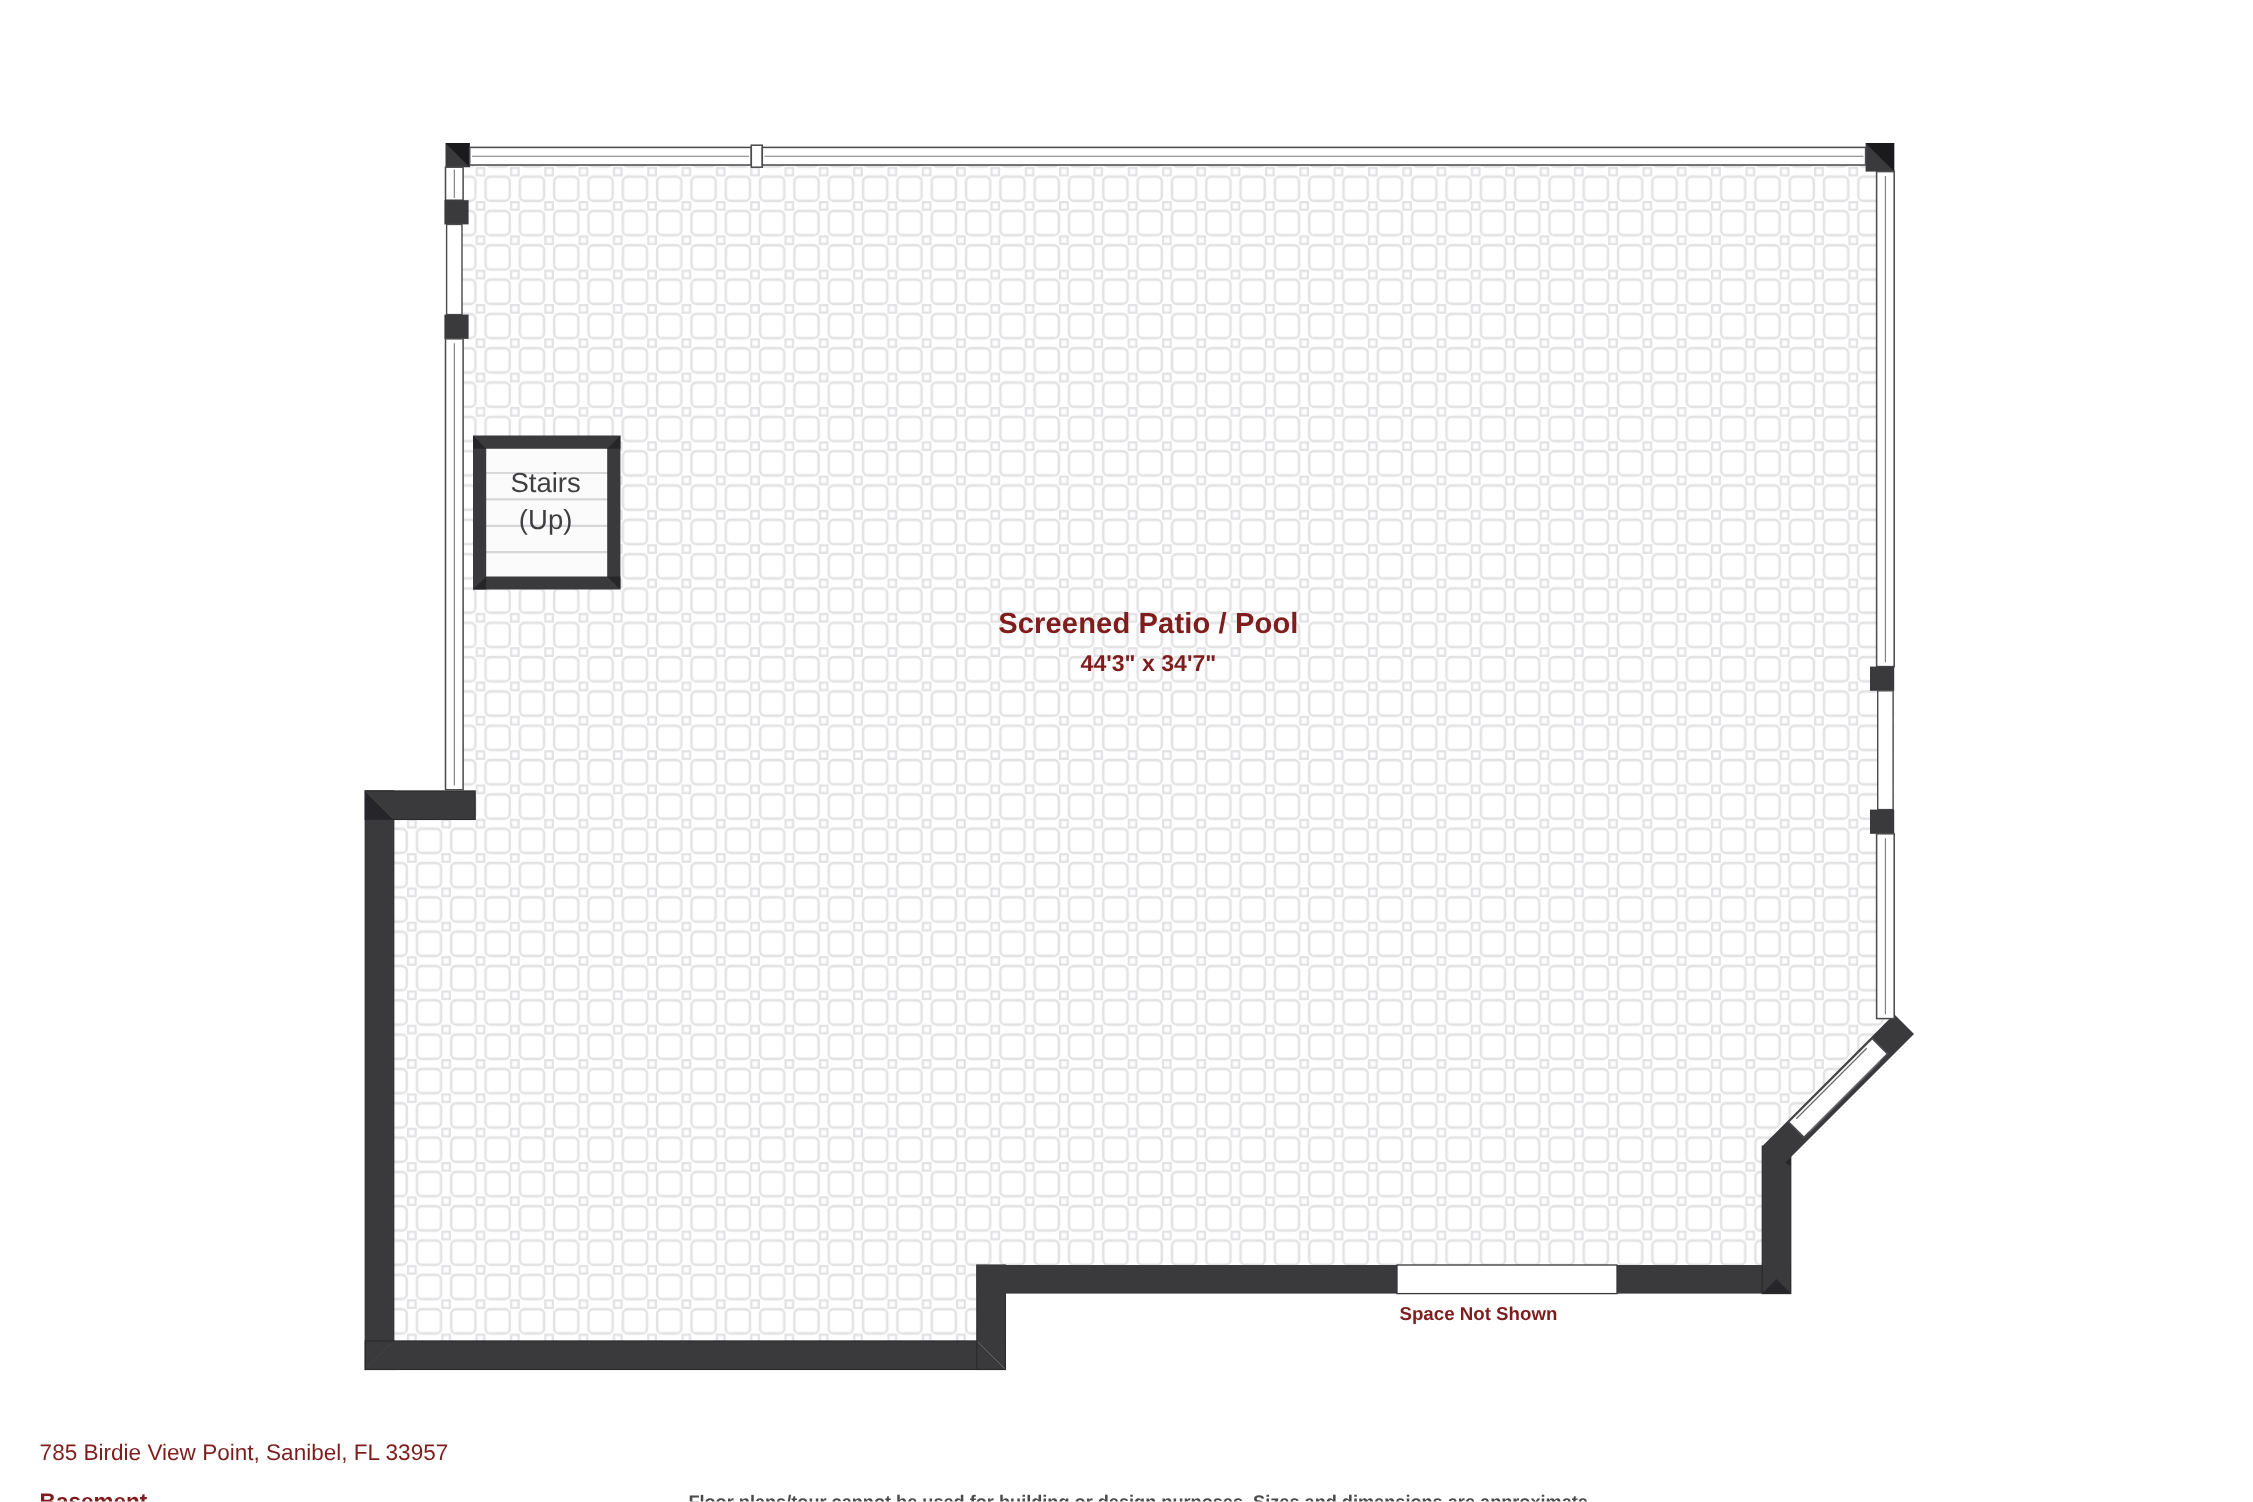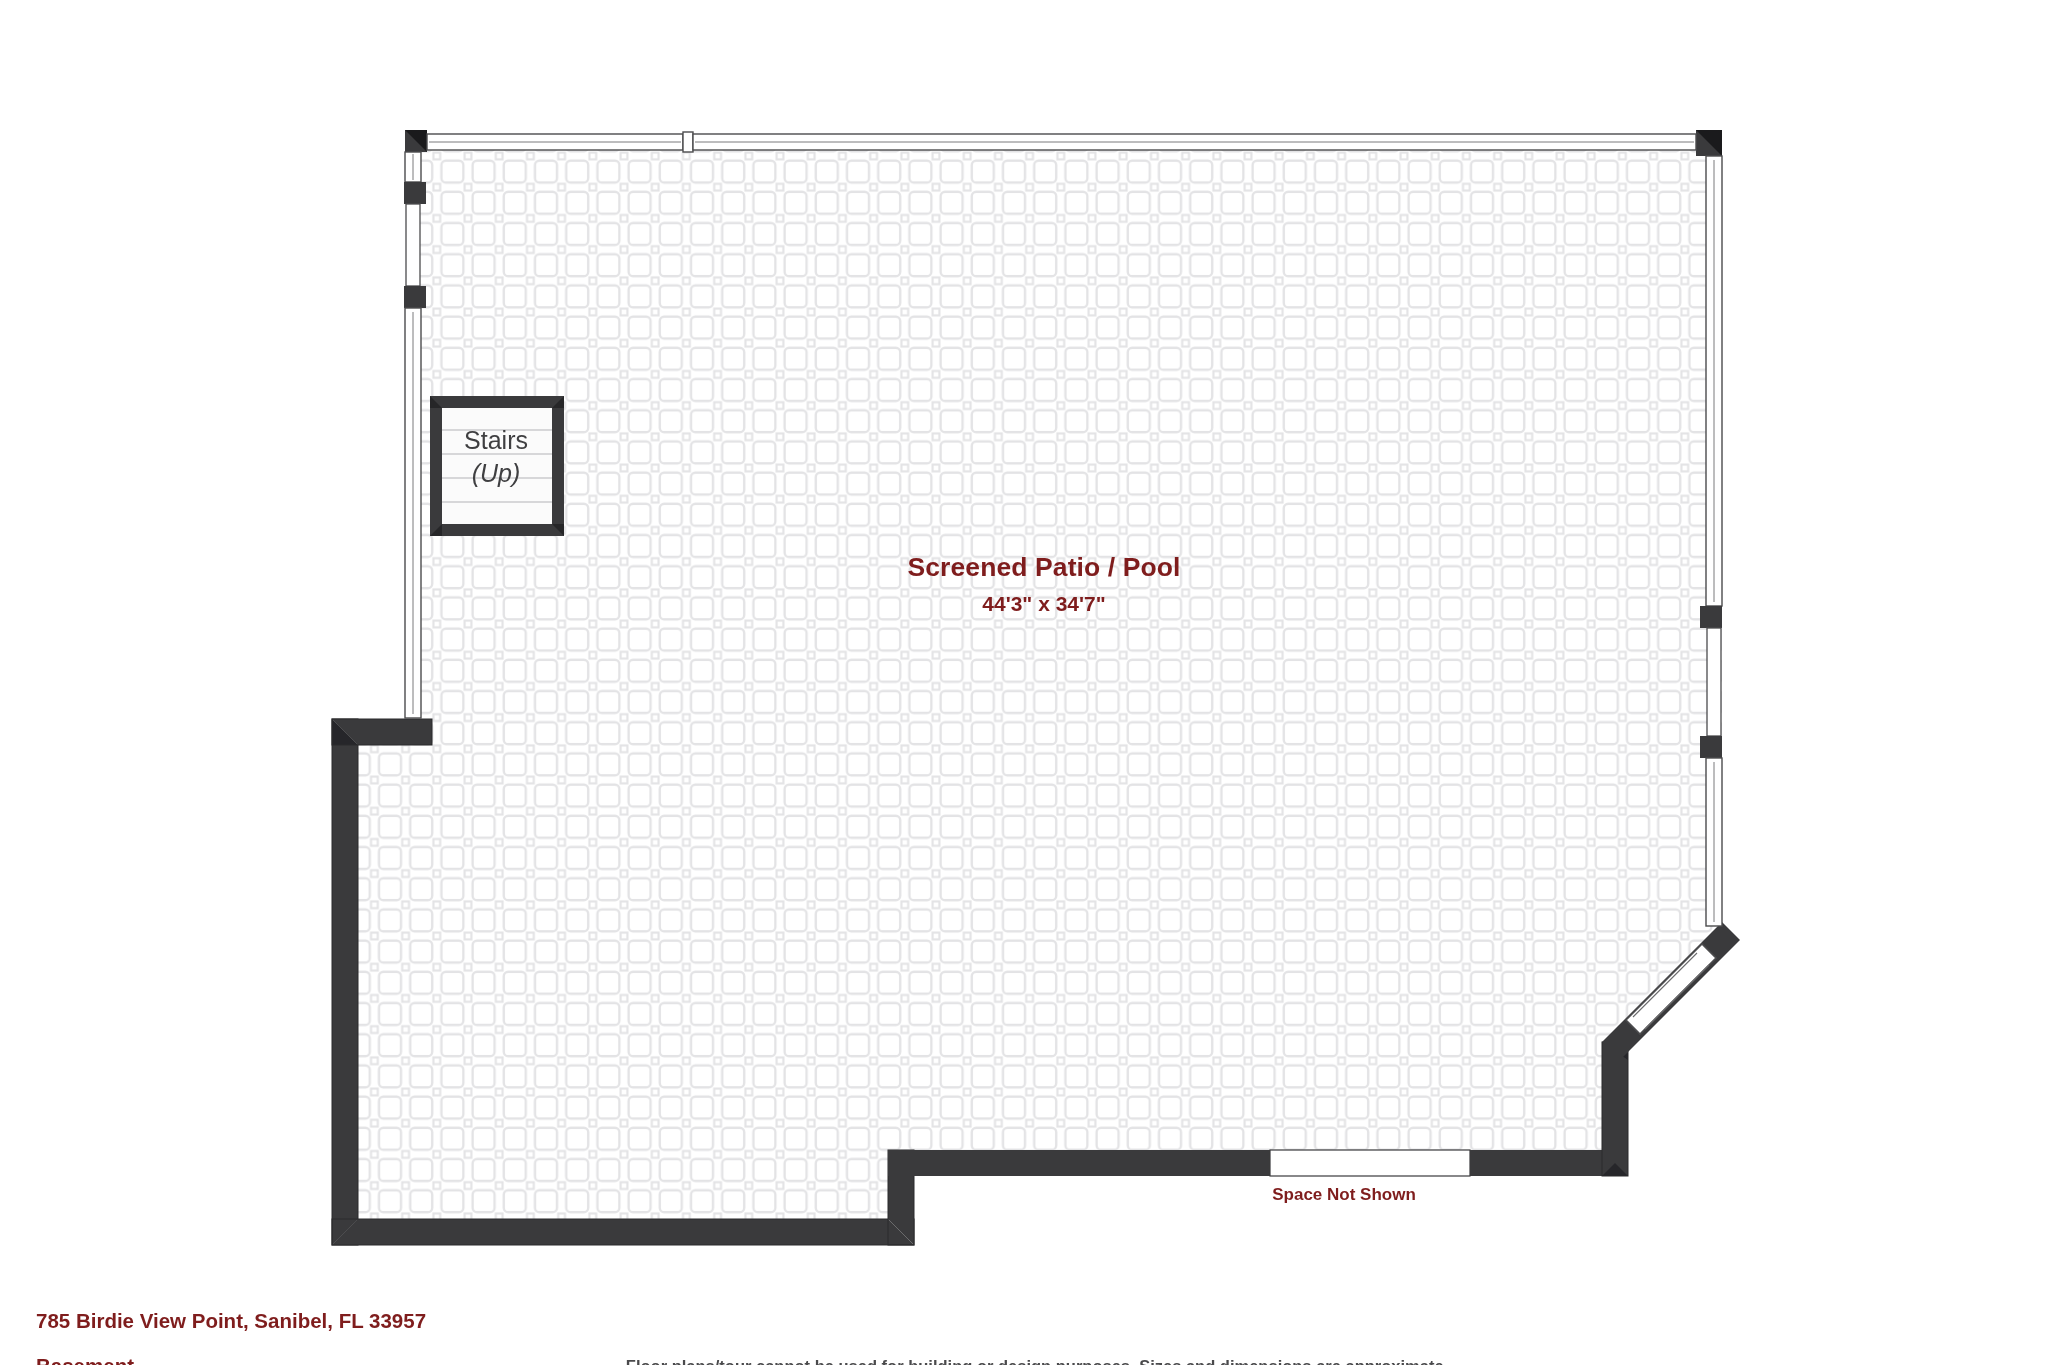--- a/index.html
+++ b/index.html
@@ -56,24 +56,24 @@
     transform: translate(-50%, -50%);
   }
   #stairs-line-1, #stairs-line-2 {
     font-size: 25px;
     font-weight: normal;
     left: 496px;
     transform: translate(-50%, -50%);
     color: #3f3f41;
   }
   #stairs-line-1 { top: 440px; }
-  #stairs-line-2 { top: 473px; font-style: italic; }
+  #stairs-line-2 { top: 473px; }
   #address-line {
     font-size: 20.5px;
-    font-weight: bold;
+    font-weight: normal;
     left: 36px;
     top: 1321px;
     transform: translateY(-50%);
   }
   #floor-name {
     font-size: 20.5px;
     font-weight: bold;
     left: 36px;
     top: 1366px;
     transform: translateY(-50%);

